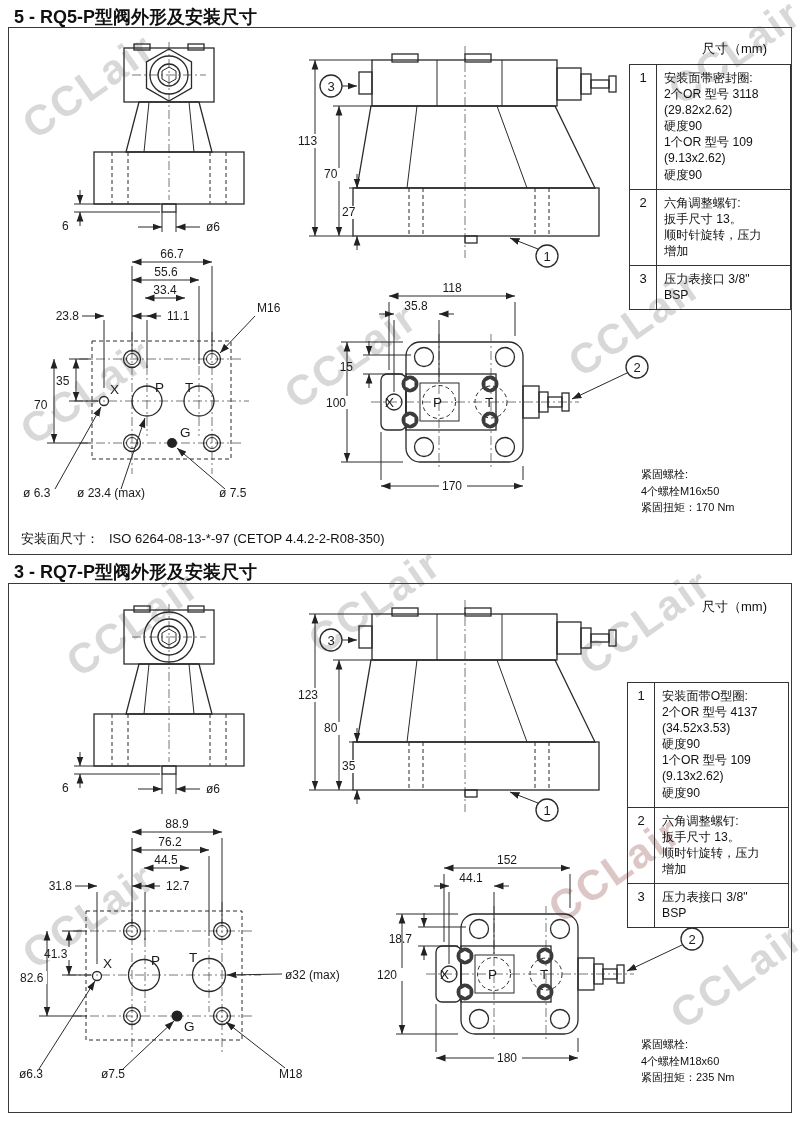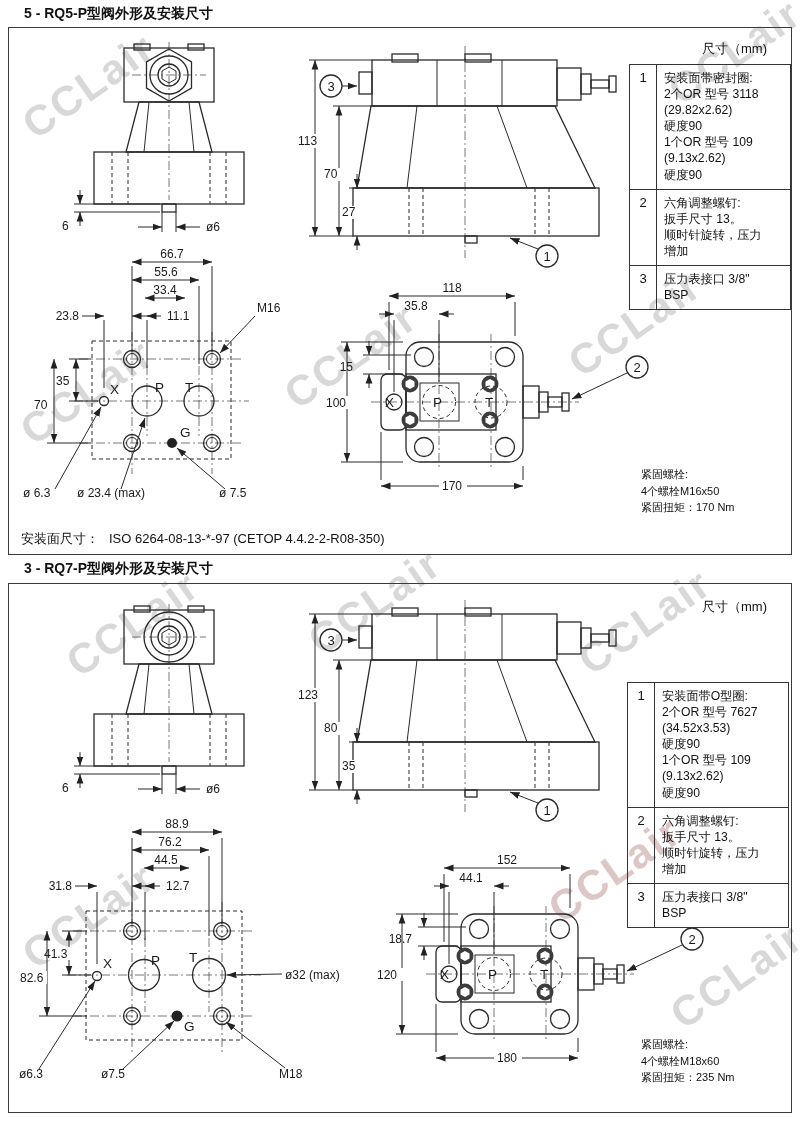--- a/index.html
+++ b/index.html
@@ -1,21 +1,21 @@
 <!DOCTYPE html>
 <html><head>
 <meta charset="utf-8">
 <style>
   html,body{margin:0;padding:0;background:#fff;}
   body{width:800px;height:1123px;position:relative;overflow:hidden;
        font-family:"Liberation Sans","DejaVu Sans",sans-serif;color:#111;}
   .wm{position:absolute;z-index:0;font-size:42px;font-weight:bold;letter-spacing:2px;
       color:#d8d8d8;transform:rotate(-35deg);pointer-events:none;user-select:none;}
   .wm.red{color:#dcc6c6;}
-  .sec-title{position:absolute;left:24px;font-size:14px;font-weight:bold;z-index:2;}
+  .sec-title{position:absolute;left:14px;font-size:18px;font-weight:bold;z-index:2;}
   .frame{position:absolute;left:8px;width:782px;border:1.5px solid #3a3a3a;z-index:1;}
   .unit{position:absolute;right:24px;font-size:13px;z-index:2;}
   .spec-table{position:absolute;width:160px;border:1.3px solid #333;z-index:2;background:transparent;}
   .spec-row{display:flex;border-bottom:1.3px solid #333;}
   .spec-row:last-child{border-bottom:none;}
   .spec-num{width:26px;flex:0 0 26px;border-right:1.3px solid #333;text-align:center;
             padding-top:5px;font-size:13px;}
   .spec-text{flex:1;padding:5px 6px 6px 7px;font-size:12.2px;line-height:1.32;white-space:pre-line;}
   .bolts{position:absolute;font-size:11px;line-height:1.5;white-space:pre-line;z-index:2;}
   .mount{position:absolute;left:12px;bottom:6px;font-size:13px;z-index:2;}
@@ -422,21 +422,21 @@
       <circle class="ol" cx="250" cy="216" r="11"></circle>
       <text class="co" x="250" y="220.5" text-anchor="middle">1</text>
       <line class="th" x1="241" y1="209" x2="213" y2="198" marker-end="url(#arr)"></line>
     </g>
   </svg>
 
   <div class="spec-table" style="left:618px;top:98px">
     <div class="spec-row">
       <div class="spec-num">1</div>
       <div class="spec-text">安装面带O型圈:
-2个OR 型号 7627
+2个OR 型号 4137
 (34.52x3.53)
 硬度90
 1个OR 型号 109
 (9.13x2.62)
 硬度90</div>
     </div>
     <div class="spec-row">
       <div class="spec-num">2</div>
       <div class="spec-text">六角调整螺钉:
 扳手尺寸 13。

